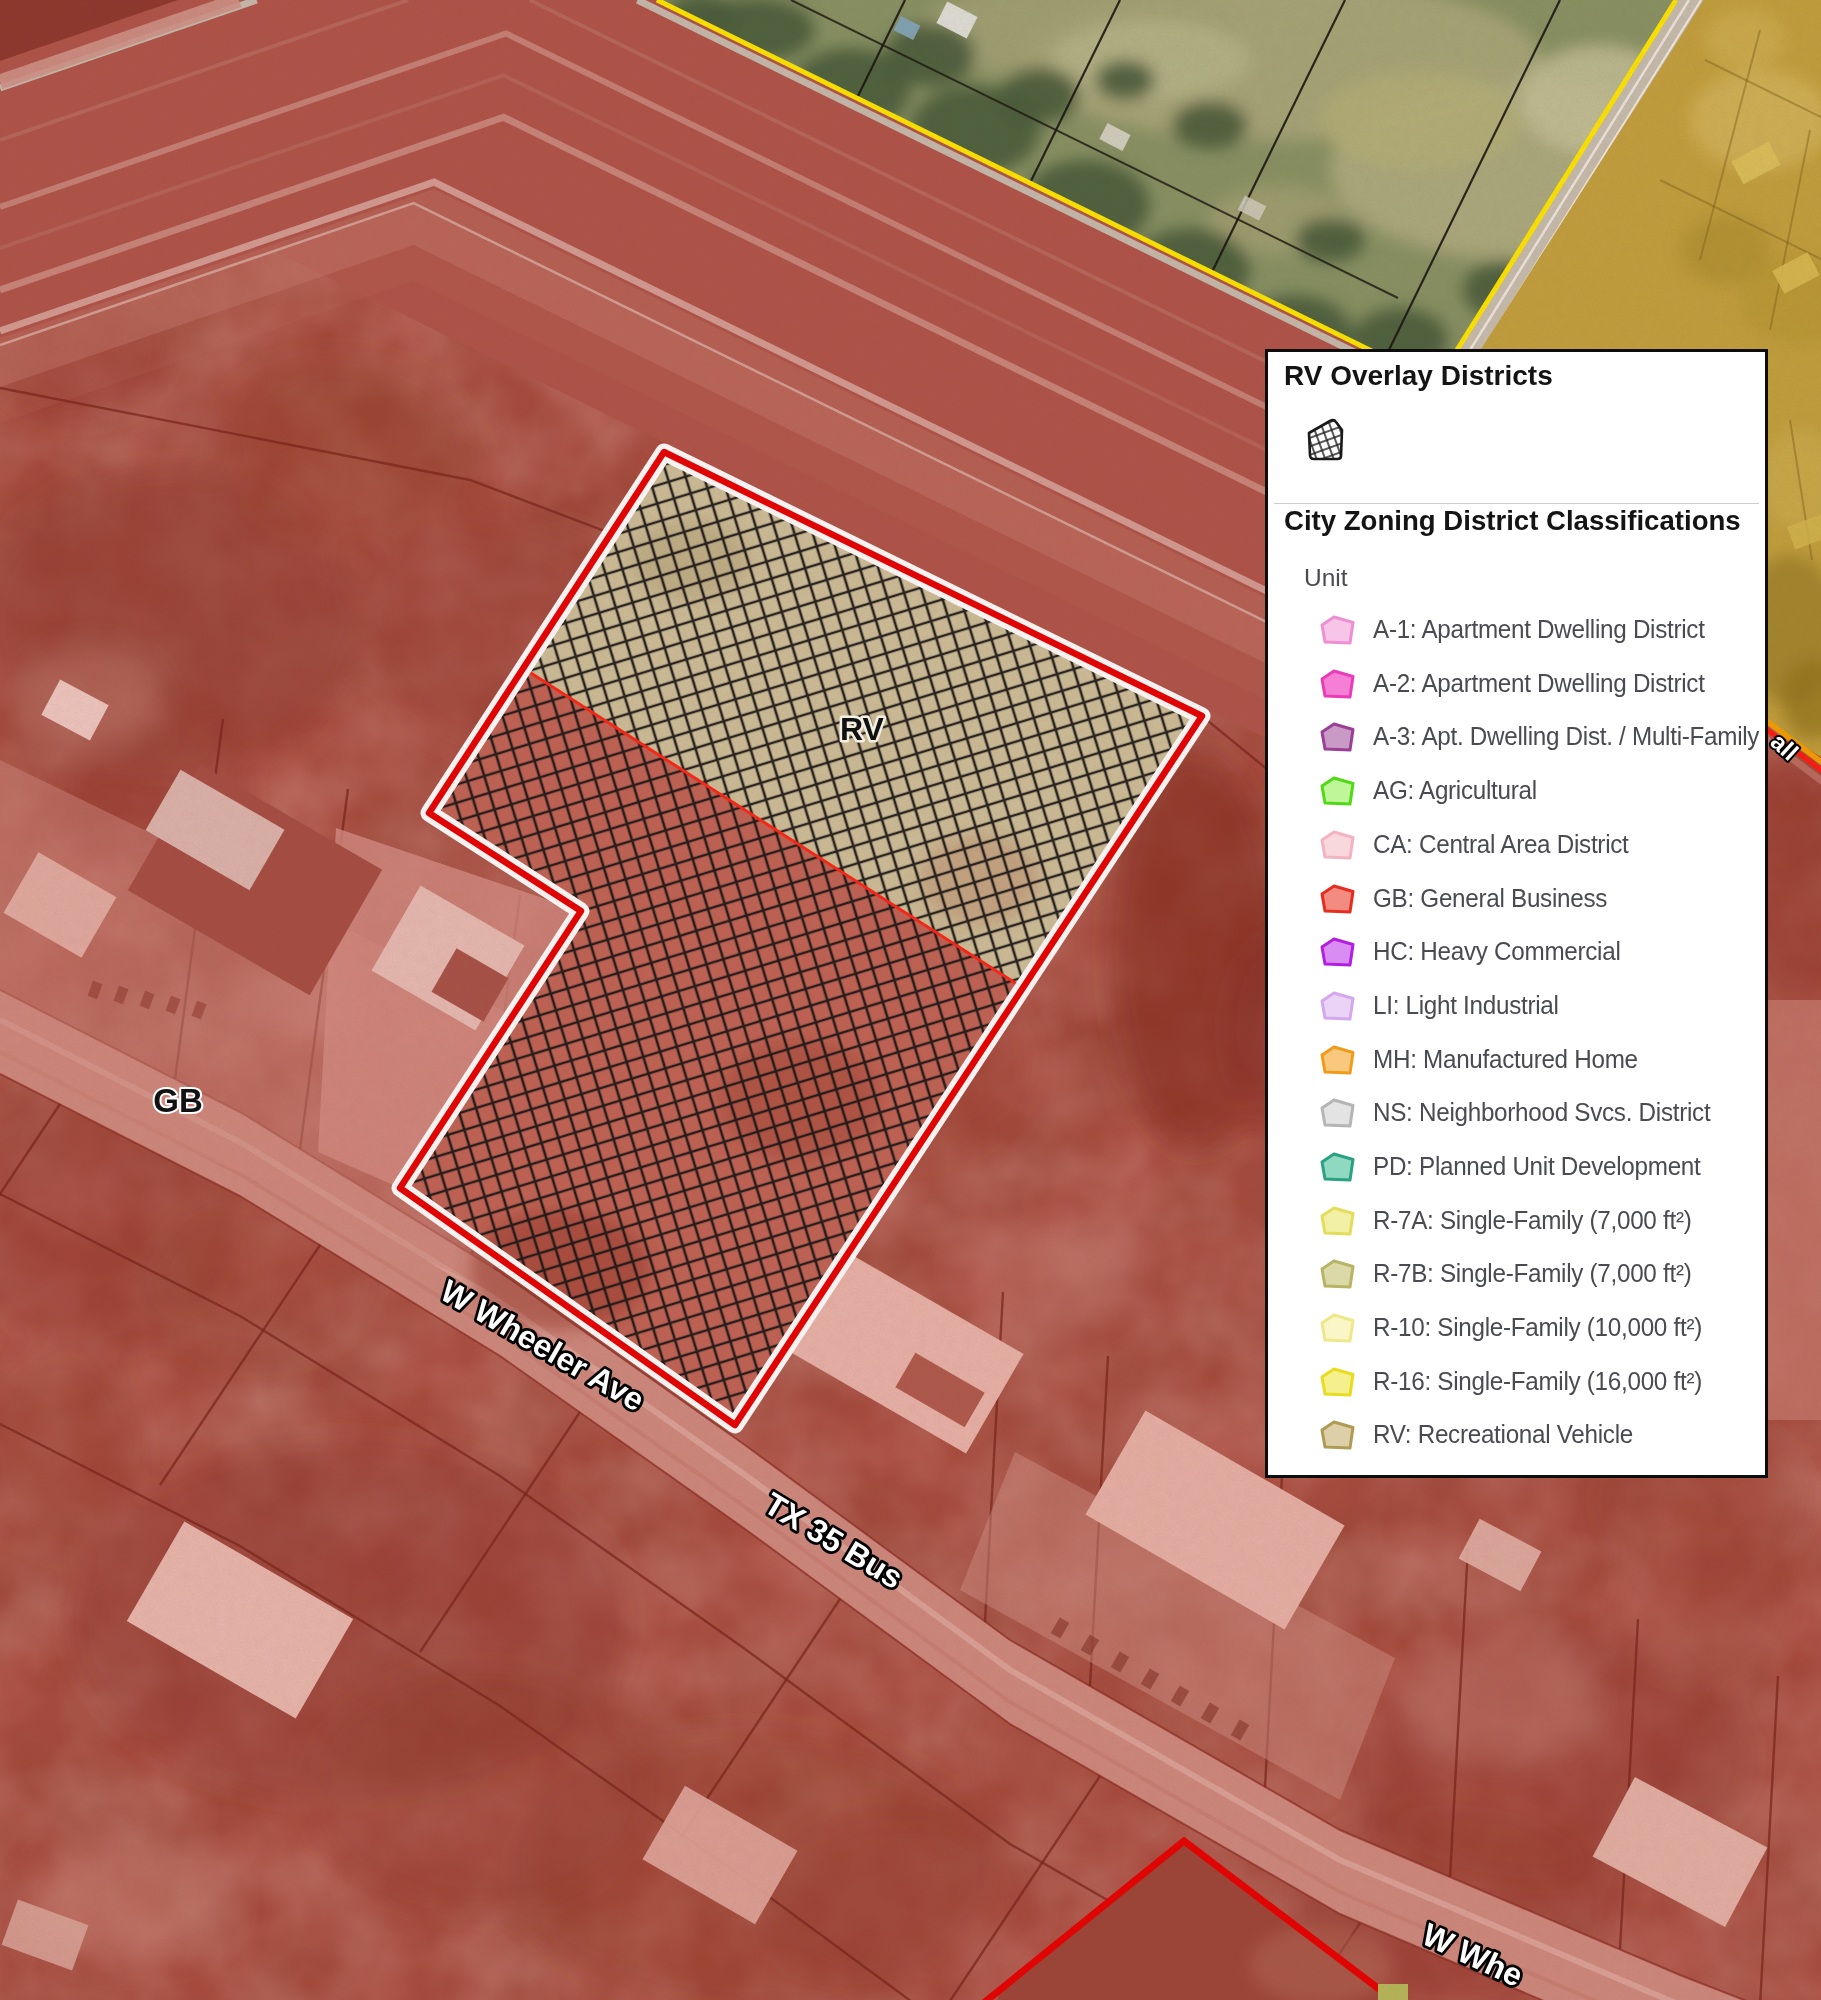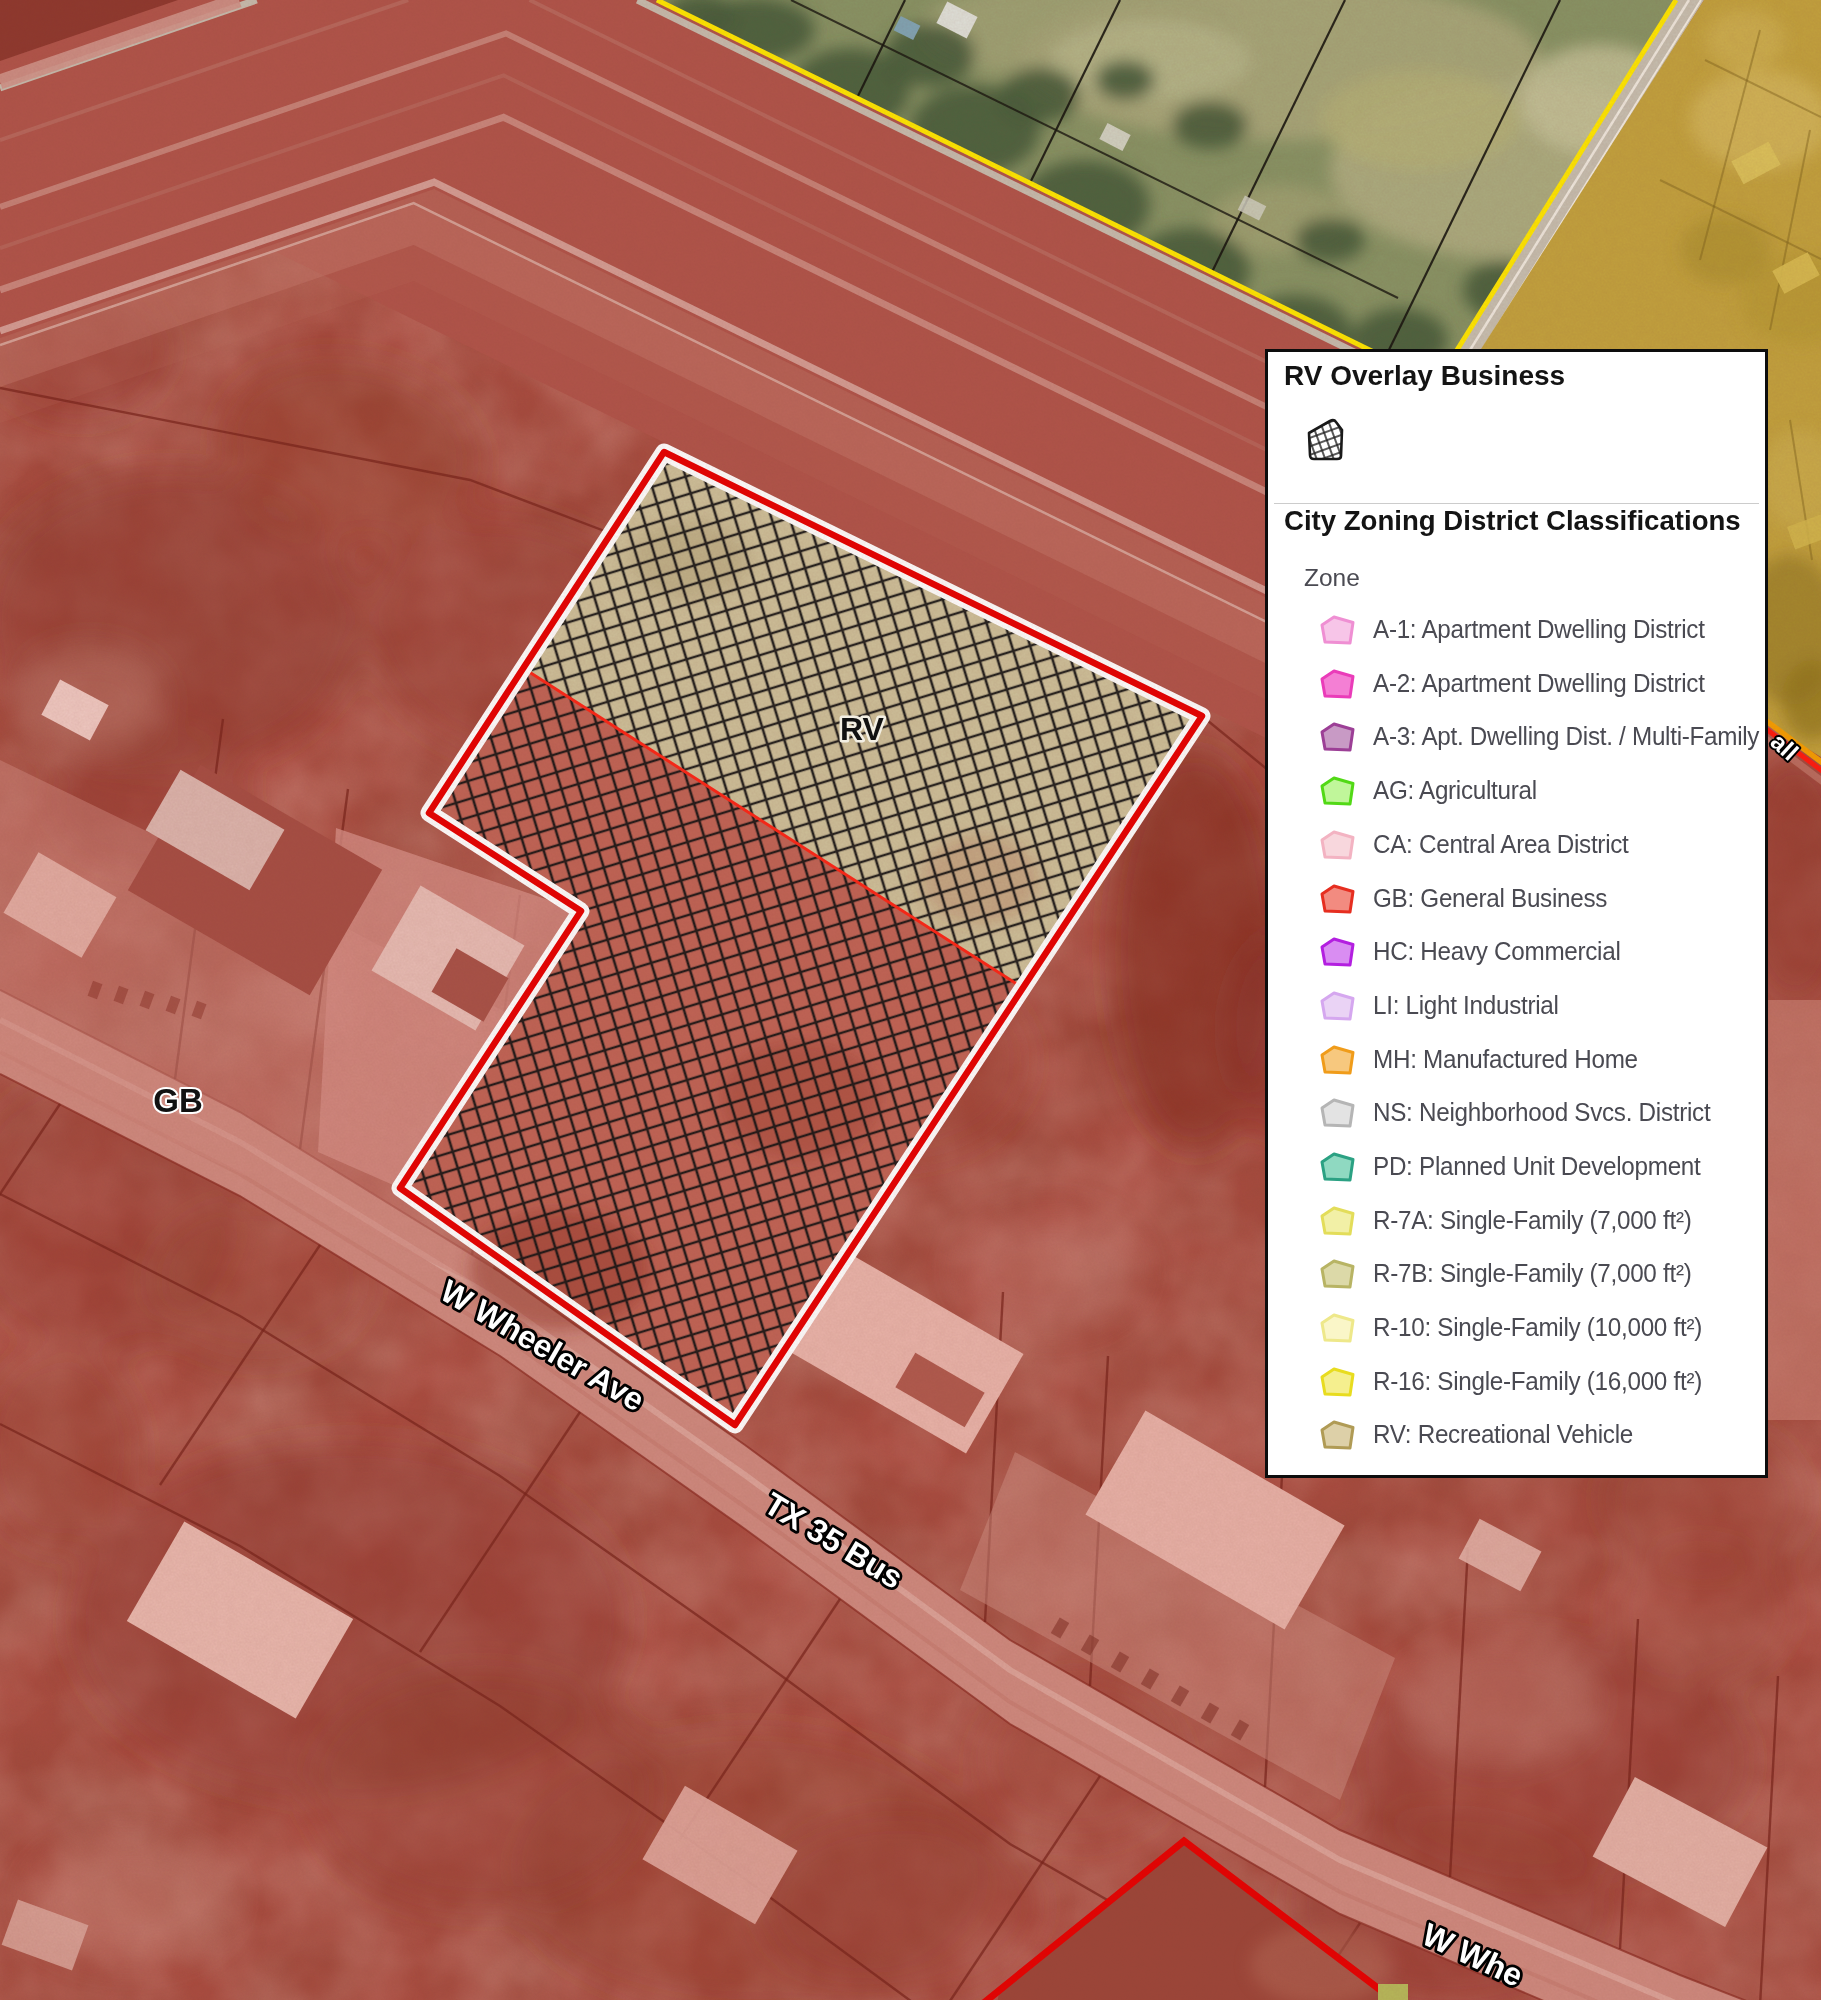--- a/index.html
+++ b/index.html
@@ -241,32 +241,32 @@
 <rect x="0" y="0" width="1821" height="2000" filter="url(#grain)" opacity="0.18"></rect>
 <rect x="0" y="0" width="1821" height="2000" filter="url(#grain2)" opacity="0.10"></rect>
 <text x="178" y="1112" font-size="33" font-weight="700" fill="#111111" stroke="#ffffff" stroke-width="4" paint-order="stroke" stroke-linejoin="round" letter-spacing="0" text-anchor="middle" transform="rotate(0 178 1112)" font-family="Liberation Sans, sans-serif">GB</text>
 <text x="862" y="740" font-size="32" font-weight="700" fill="#111111" stroke="#f3efe3" stroke-width="5" paint-order="stroke" stroke-linejoin="round" letter-spacing="0" text-anchor="middle" transform="rotate(0 862 740)" font-family="Liberation Sans, sans-serif">RV</text>
 <text x="537" y="1355" font-size="32" font-weight="700" fill="#ffffff" stroke="#000000" stroke-width="5.5" paint-order="stroke" stroke-linejoin="round" letter-spacing="0" text-anchor="middle" transform="rotate(30 537 1355)" font-family="Liberation Sans, sans-serif">W Wheeler Ave</text>
 <text x="828" y="1550" font-size="32" font-weight="700" fill="#ffffff" stroke="#000000" stroke-width="5.5" paint-order="stroke" stroke-linejoin="round" letter-spacing="0" text-anchor="middle" transform="rotate(31 828 1550)" font-family="Liberation Sans, sans-serif">TX 35 Bus</text>
 <text x="1468" y="1965" font-size="32" font-weight="700" fill="#ffffff" stroke="#000000" stroke-width="5.5" paint-order="stroke" stroke-linejoin="round" letter-spacing="0" text-anchor="middle" transform="rotate(25 1468 1965)" font-family="Liberation Sans, sans-serif">W Whe</text>
 <text x="1779" y="753" font-size="24" font-weight="700" fill="#ffffff" stroke="#000000" stroke-width="4" paint-order="stroke" stroke-linejoin="round" letter-spacing="0" text-anchor="middle" transform="rotate(42 1779 753)" font-family="Liberation Sans, sans-serif">all</text>
 </svg>
 <div id="legend">
-<div class="lt1">RV Overlay Business</div>
+<div class="lt1">RV Overlay Districts</div>
 <svg class="licon" width="40" height="46" viewBox="0 0 40 46">
 <defs>
           <pattern id="lh" width="8" height="8" patternUnits="userSpaceOnUse" patternTransform="rotate(-20)">
             <path d="M4,-1 L4,9 M-1,4 L9,4" stroke="#222" stroke-width="1.5"></path>
           </pattern>
         </defs>
 <path d="M3,15 L24,3 Q28,1 30,4 L36,12 L35,38 Q35,41 31,41 L8,41 Q4,41 4,37 Z" fill="url(#lh)" stroke="#1a1a1a" stroke-width="2.6" stroke-linejoin="round"></path>
 </svg>
 <div class="ldiv"></div>
 <div class="lt2">City Zoning District Classifications</div>
-<div class="lzone">Zone</div>
+<div class="lzone">Unit</div>
 <div class="lrow" style="top:263px">
 <svg class="lsw" width="36" height="30" viewBox="0 0 36 30">
           <path d="M2,10 L14,2 L33,7.5 L30,28 L5,27 Z" fill="#f7c5e8" stroke="#ef8fd3" stroke-width="3" stroke-linejoin="round"></path>
         </svg>
 <span>A-1: Apartment Dwelling District</span>
 </div>
 <div class="lrow" style="top:317px">
 <svg class="lsw" width="36" height="30" viewBox="0 0 36 30">
           <path d="M2,10 L14,2 L33,7.5 L30,28 L5,27 Z" fill="#f47fd4" stroke="#ea3cb9" stroke-width="3" stroke-linejoin="round"></path>
         </svg>

